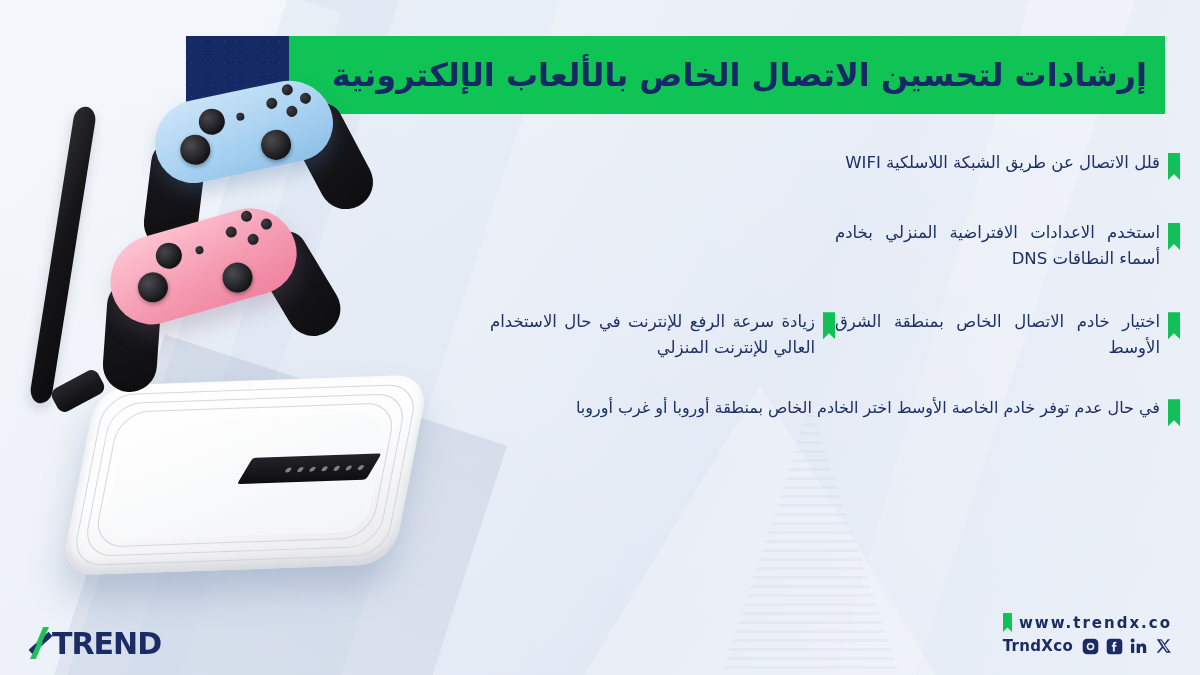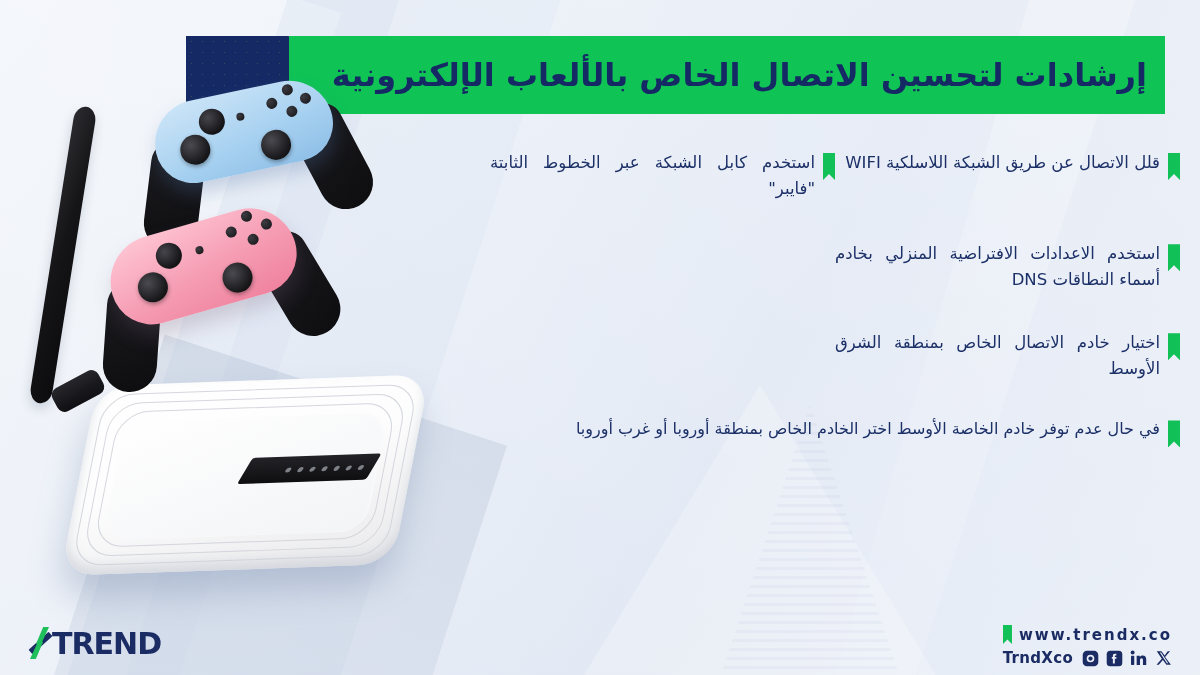--- a/index.html
+++ b/index.html
@@ -249,21 +249,21 @@
   }
   .x-green1 {
     width:13px;height:17px;background:#1fbf5c;top:-1px;left:8px;
     clip-path:polygon(55% 0,100% 0,40% 100%,0 100%);
   }
   .x-green2 {
     width:13px;height:17px;background:#1fbf5c;top:14px;left:2px;
     clip-path:polygon(60% 0,100% 0,45% 100%,0 100%);
   }
 
-  .site { position:absolute; right:28px; bottom:8px; text-align:right; direction:ltr; }
+  .site { position:absolute; right:28px; bottom:20px; text-align:right; direction:ltr; }
   .site-url {
     display:flex; align-items:center; justify-content:flex-end; gap:7px;
     color:#1a2c63; font-size:15px; font-weight:bold; letter-spacing:2px;
     margin-bottom:5px;
   }
   .site-flag {
     width:9px;height:19px;background:#11c057;
     clip-path:polygon(0 0,100% 0,100% 100%,50% 76%,0 100%);
   }
   .social { display:flex; align-items:center; justify-content:flex-end; gap:7px; }
@@ -342,37 +342,37 @@
   </div>
 
   <div class="tips">
     <div class="tips-grid">
 
       <div class="tip-row row-1">
         <div class="tip tip-col">
           <span class="flag"></span>
           <span class="tip-text">قلل الاتصال عن طريق الشبكة اللاسلكية WIFI</span>
         </div>
-        <div class="tip tip-col tip-right">
-          <span class="flag"></span>
-          <span class="tip-text">استخدم كابل الشبكة عبر الخطوط الثابتة "فايبر"</span>
-        </div>
       </div>
 
       <div class="tip-row row-2">
         <div class="tip tip-col">
           <span class="flag"></span>
           <span class="tip-text">استخدم الاعدادات الافتراضية المنزلي بخادم أسماء النطاقات DNS</span>
         </div>
       </div>
 
       <div class="tip-row row-3">
         <div class="tip tip-col">
           <span class="flag"></span>
           <span class="tip-text">اختيار خادم الاتصال الخاص بمنطقة الشرق الأوسط</span>
+        </div>
+        <div class="tip tip-col tip-right">
+          <span class="flag"></span>
+          <span class="tip-text">زيادة سرعة الرفع للإنترنت في حال الاستخدام العالي للإنترنت المنزلي</span>
         </div>
       </div>
 
       <div class="tip-row row-4">
         <div class="tip tip-wide">
           <span class="flag"></span>
           <span class="tip-text">في حال عدم توفر خادم الخاصة الأوسط اختر الخادم الخاص بمنطقة أوروبا أو غرب أوروبا</span>
         </div>
       </div>
 

